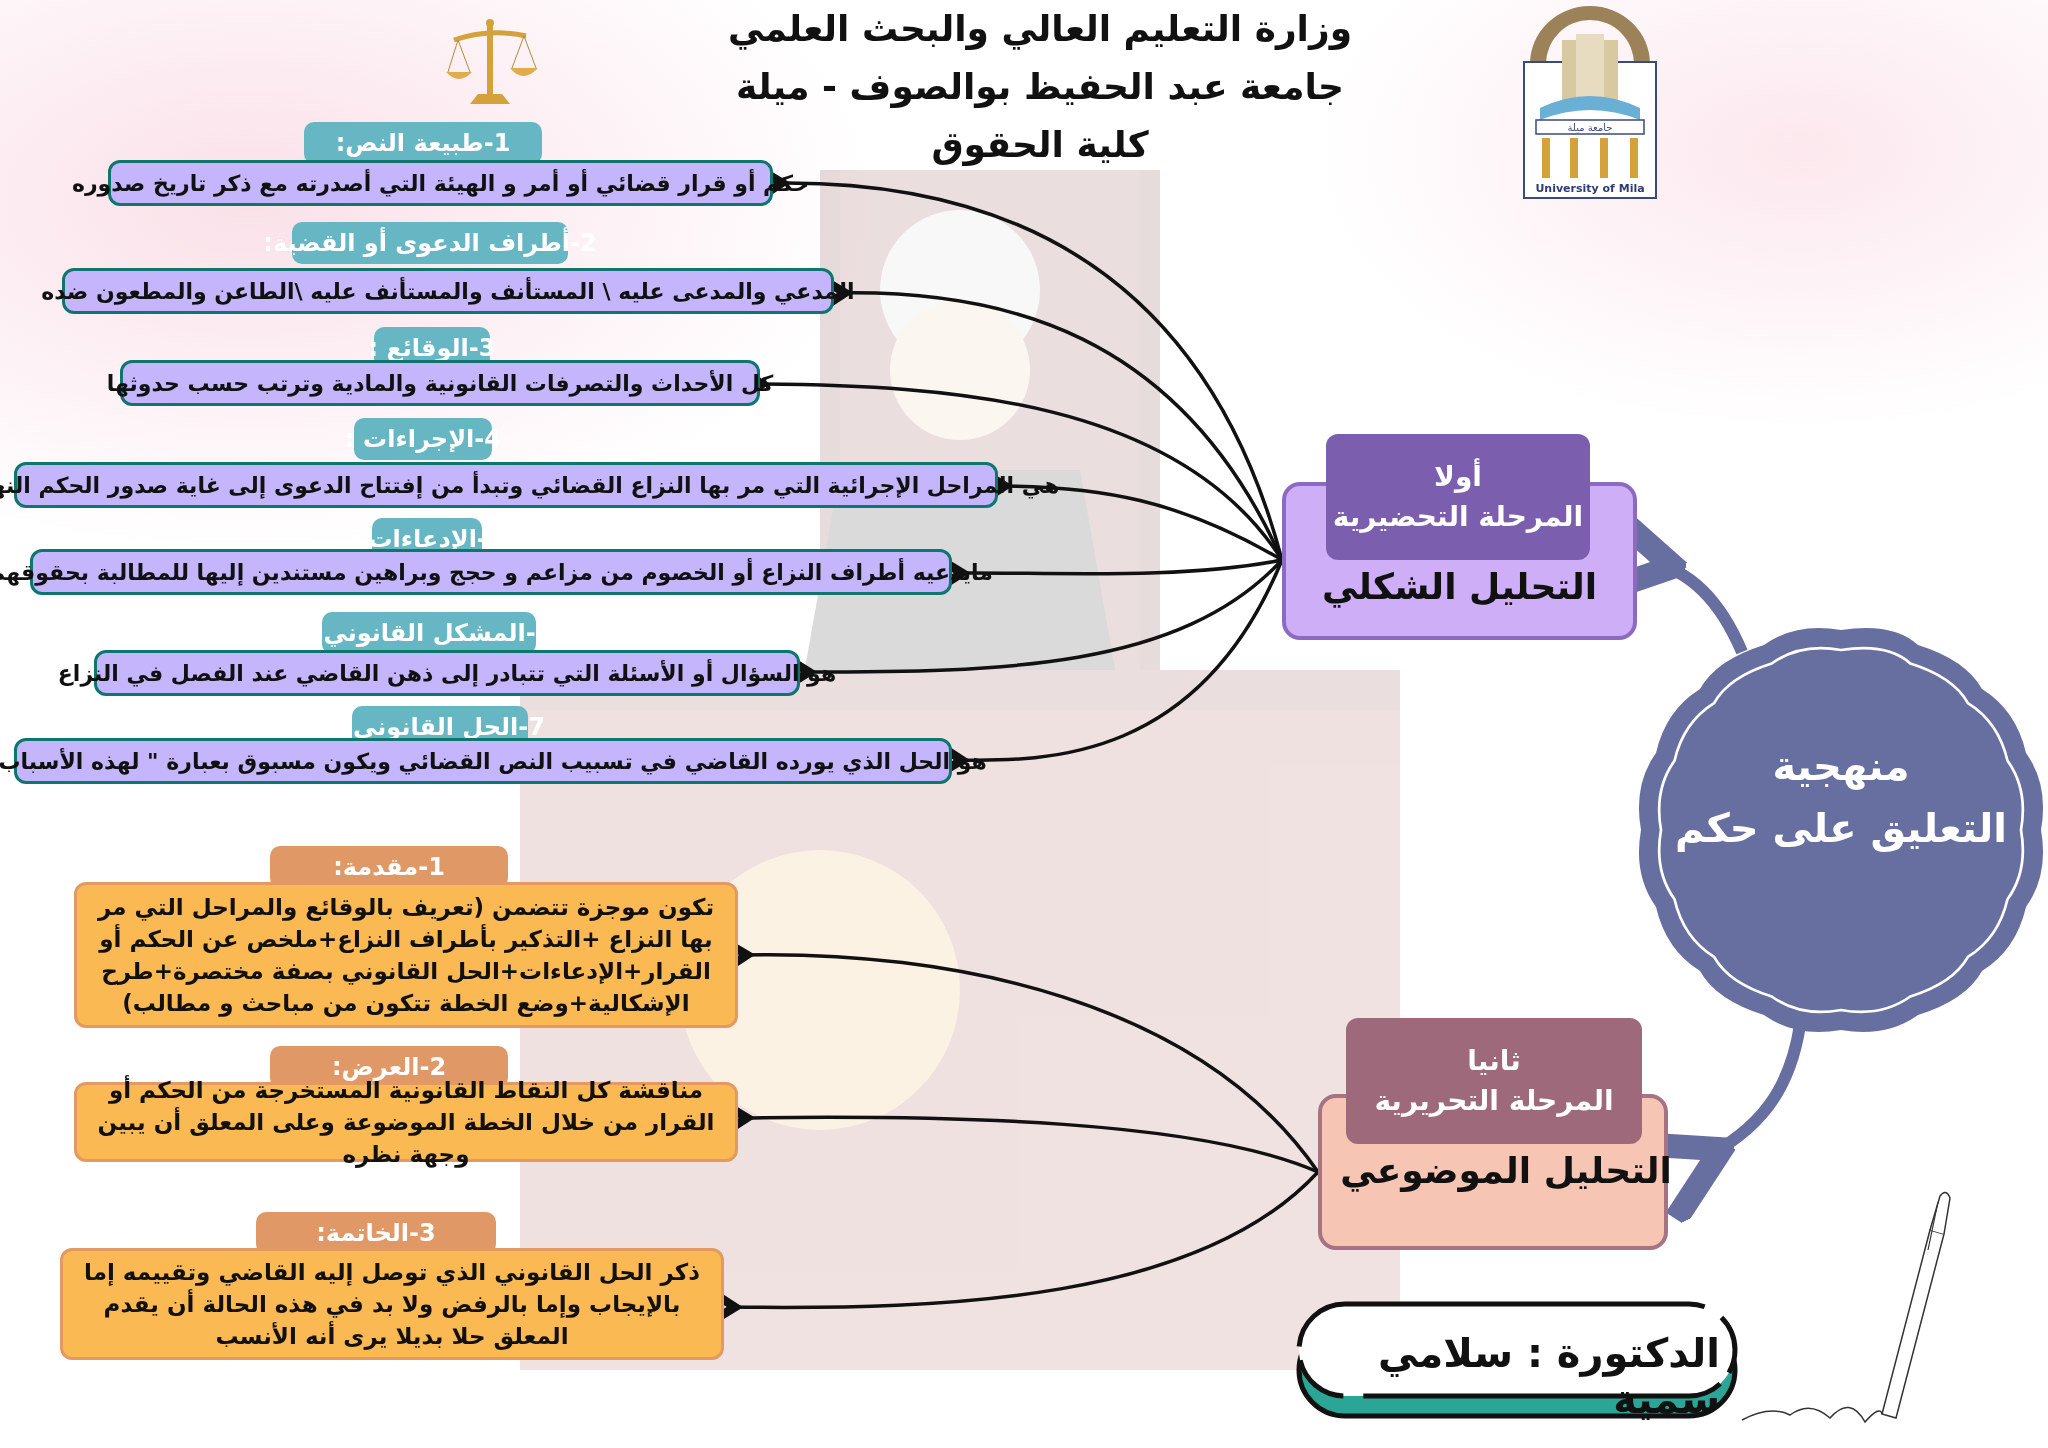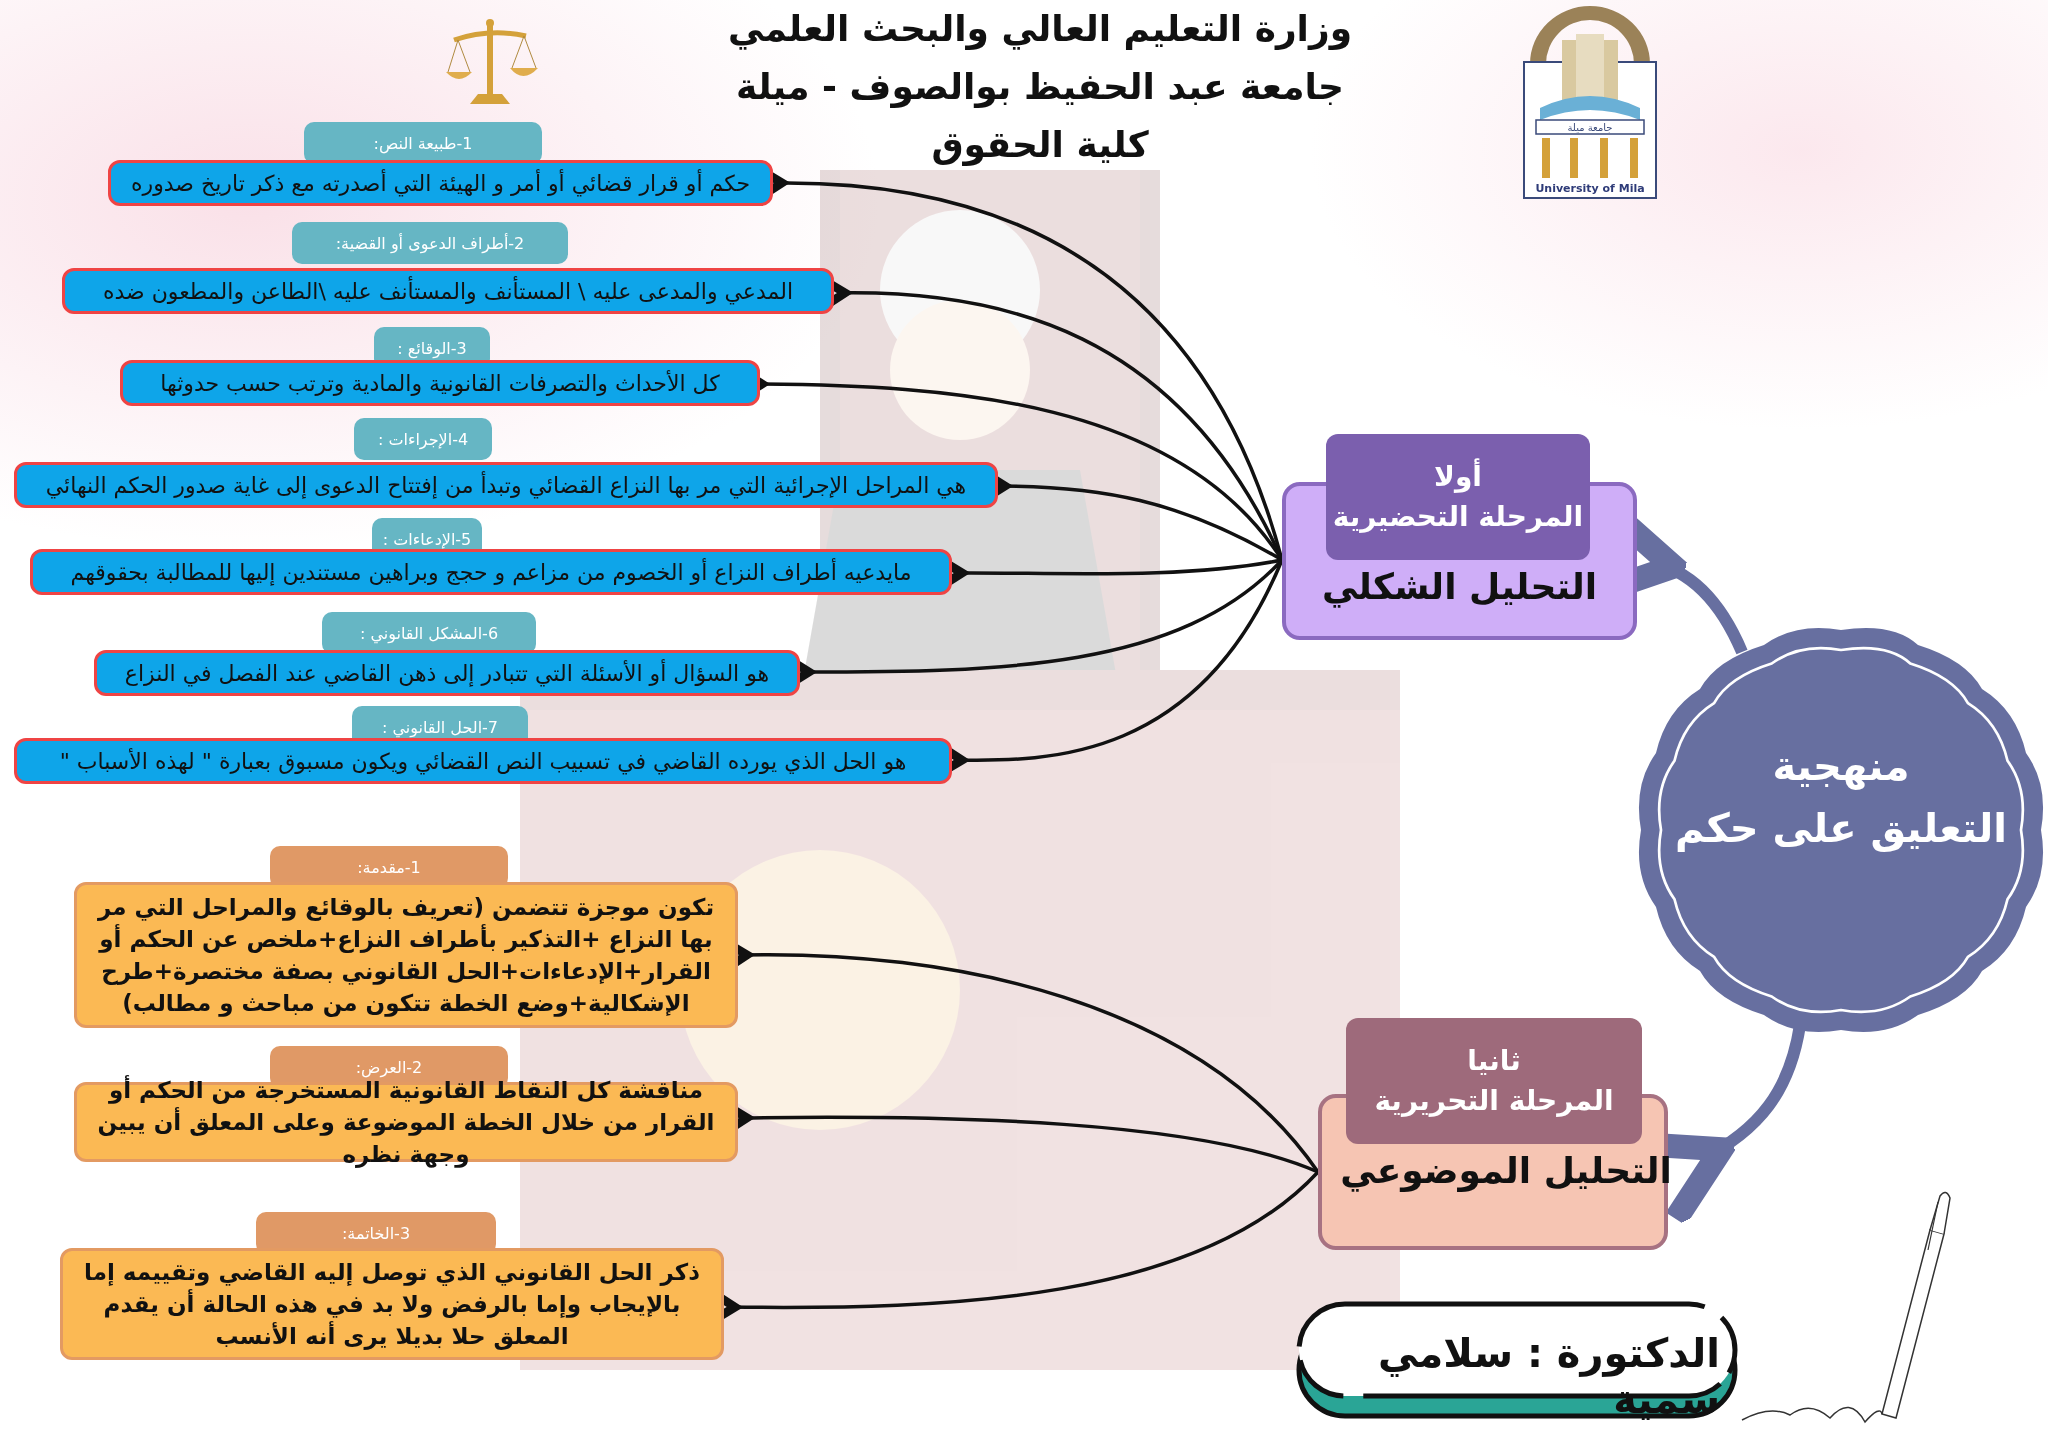--- a/index.html
+++ b/index.html
@@ -9,25 +9,25 @@
       radial-gradient(ellipse 900px 500px at 250px 200px, rgba(248,214,224,0.75), rgba(255,255,255,0) 70%),
       radial-gradient(ellipse 700px 400px at 1800px 150px, rgba(250,222,230,0.7), rgba(255,255,255,0) 70%),
       #ffffff;}
   .abs{position:absolute;}
   
   .bg-judge{position:absolute;left:520px;top:170px;width:880px;height:1200px;opacity:0.16;pointer-events:none;}
   .header{position:absolute;left:640px;top:0;width:800px;text-align:center;direction:rtl;}
   .header .line{font-weight:bold;font-size:36px;line-height:58px;color:#111;}
   .logo{position:absolute;left:1520px;top:4px;width:140px;height:196px;}
   .scale-icon{position:absolute;left:440px;top:10px;width:100px;height:100px;}
-  .pill-label{position:absolute;height:42px;border-radius:10px;color:#fff;font-size:16px;
-    font-weight:normal;display:flex;align-items:center;justify-content:center;direction:rtl;white-space:nowrap;padding:0 14px;box-sizing:border-box;}
+  .pill-label{position:absolute;height:42px;border-radius:10px;color:#fff;font-size:24px;
+    font-weight:bold;display:flex;align-items:center;justify-content:center;direction:rtl;white-space:nowrap;padding:0 14px;box-sizing:border-box;}
   .teal-label{background:#66b6c4;}
-  .blue-box{position:absolute;height:46px;border-radius:12px;background:#0ea5e9;border:3px solid #ef4444;
-    box-sizing:border-box;color:#111;font-weight:normal;font-size:22px;display:flex;align-items:center;justify-content:center;direction:rtl;white-space:nowrap;}
+  .blue-box{position:absolute;height:46px;border-radius:12px;background:#c4b5fd;border:3px solid #0f766e;
+    box-sizing:border-box;color:#111;font-weight:bold;font-size:22px;display:flex;align-items:center;justify-content:center;direction:rtl;white-space:nowrap;}
   .orange-label{background:#e09966;}
   .orange-box{position:absolute;border-radius:12px;background:#fbb954;border:3px solid #e39a62;
     box-sizing:border-box;color:#111;font-weight:bold;font-size:23px;line-height:32px;display:flex;align-items:center;justify-content:center;text-align:center;direction:rtl;padding:6px 18px;}
   .stage-box{position:absolute;border-radius:18px;box-sizing:border-box;}
   .stage-head{position:absolute;border-radius:12px;color:#fff;font-weight:bold;font-size:28px;line-height:40px;text-align:center;direction:rtl;display:flex;flex-direction:column;justify-content:center;}
   .stage-title{position:absolute;font-weight:bold;font-size:36px;color:#111;text-align:center;direction:rtl;}
   .badge{position:absolute;left:1636px;top:625px;width:410px;height:410px;}
   .badge-text{position:absolute;left:1636px;top:735px;width:410px;text-align:center;color:#fff;font-weight:bold;font-size:40px;line-height:62px;direction:rtl;}
   .author{position:absolute;left:1295px;top:1300px;width:450px;height:120px;}
   .author-text{position:absolute;left:1300px;top:1330px;width:420px;font-weight:bold;font-size:40px;color:#111;direction:rtl;}

